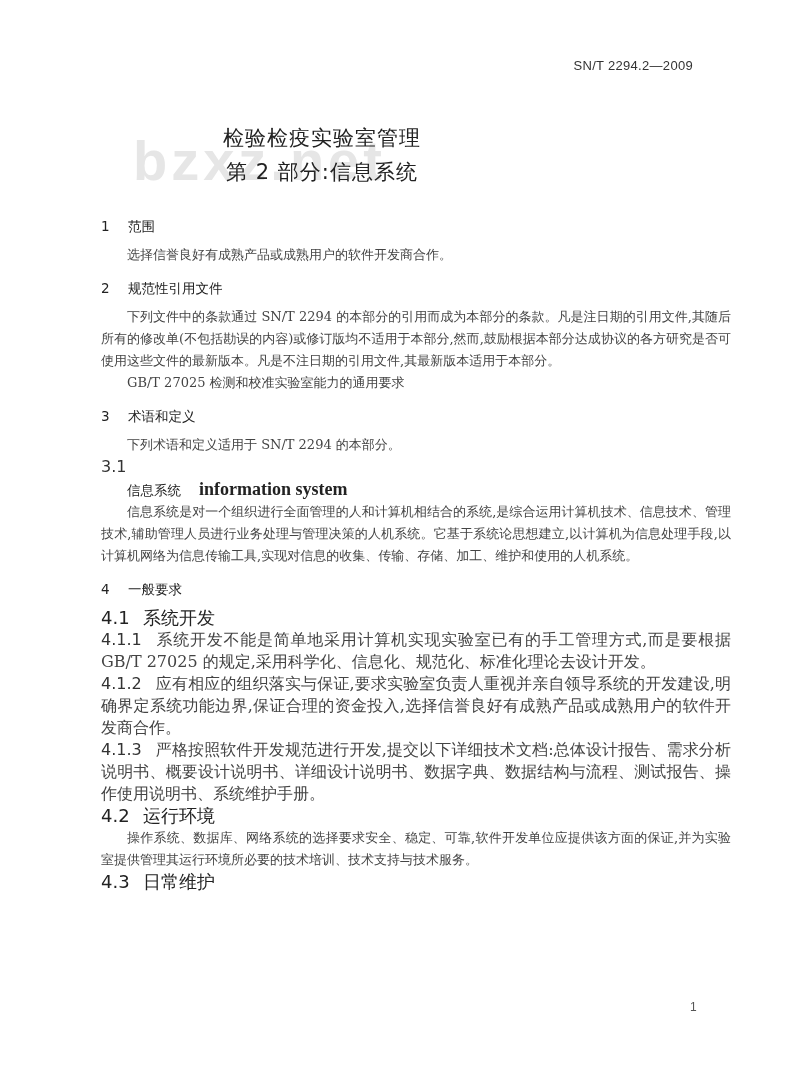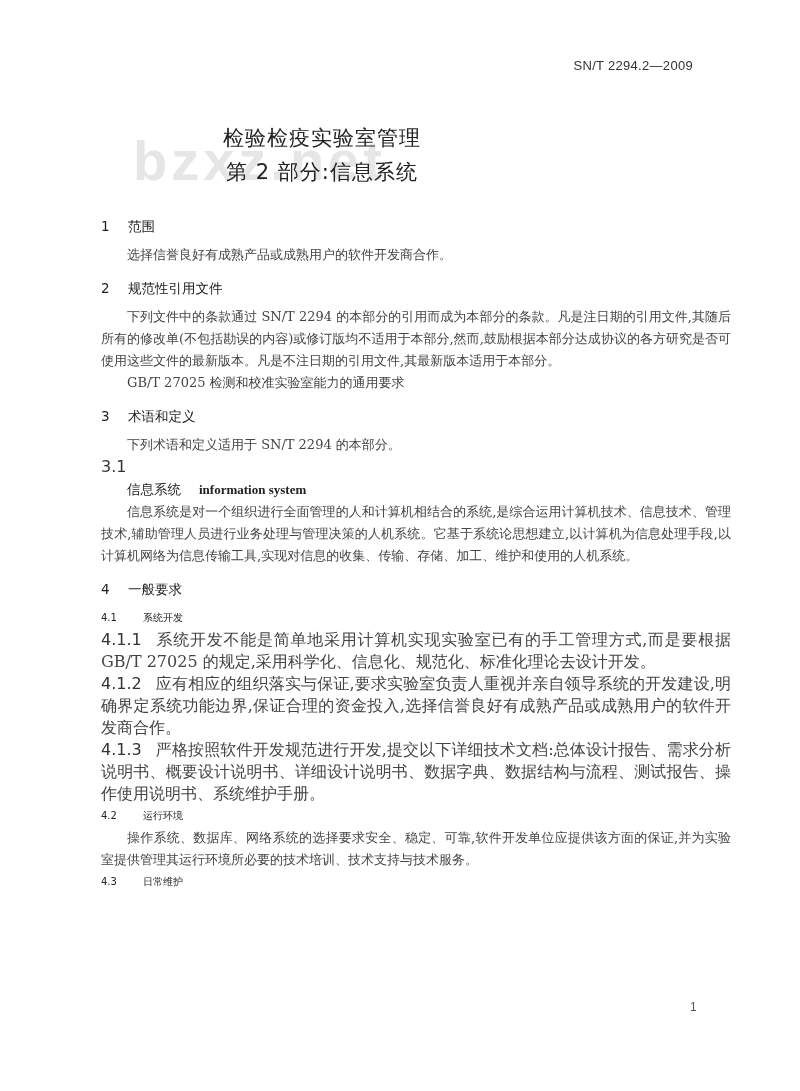--- a/index.html
+++ b/index.html
@@ -13,24 +13,24 @@
   .title { position: absolute; left: 0; width: 644px; text-align: center; font-size: 21px;
            font-family: "DejaVu Sans", sans-serif; color: #222; z-index: 1; letter-spacing: 1px; }
   .t1 { top: 124px; }
   .t2 { top: 158px; text-align: center; }
   .content { position: absolute; left: 101px; top: 218px; width: 630px; z-index: 1; }
   .h1 { font-family: "DejaVu Sans", sans-serif; font-size: 13.5px; color: #222; margin: 0; }
   .h1 .num { display: inline-block; width: 27px; }
   .p { font-size: 13px; line-height: 22px; color: #444; margin: 0; text-indent: 26px; text-align: justify; }
   .clause { font-size: 16px; line-height: 22px; color: #444; margin: 0; text-align: justify; }
   .clause .cnum { font-family: "DejaVu Sans", sans-serif; color: #333; margin-right: 14px; }
-  .h2 { font-family: "DejaVu Sans", sans-serif; font-size: 10px; color: #222; margin: 0; line-height: 22px; }
+  .h2 { font-family: "DejaVu Sans", sans-serif; font-size: 18px; color: #222; margin: 0; line-height: 22px; }
   .h2 .num { display: inline-block; width: 42px; }
   .term { font-size: 13.5px; line-height: 22px; margin: 0; padding-left: 26px; font-family: "DejaVu Sans", sans-serif; color: #222; }
-  .term .en { font-family: "Liberation Serif", serif; font-weight: bold; margin-left: 18px; font-size: 13px; }
+  .term .en { font-family: "Liberation Serif", serif; font-weight: bold; margin-left: 18px; font-size: 18px; }
   .gap-s { height: 8px; }
   .gap-m { height: 14px; }
   .page-num { position: absolute; left: 690px; top: 1000px; font-size: 12px; color: #555;
               font-family: "Liberation Sans", sans-serif; }
 </style>
 </head>
 <body>
 
 <div class="std-code">SN/T 2294.2—2009</div>
 <div class="watermark">bzxz.net</div>

